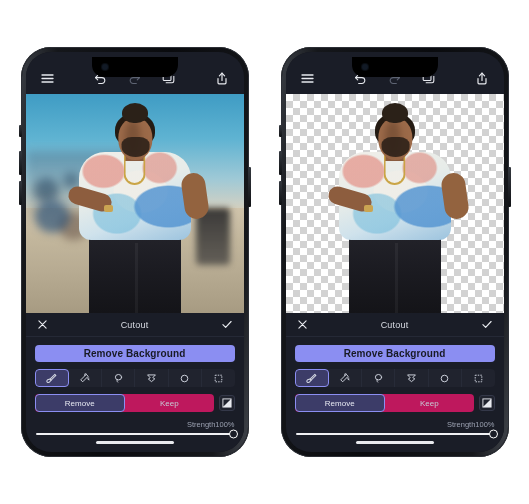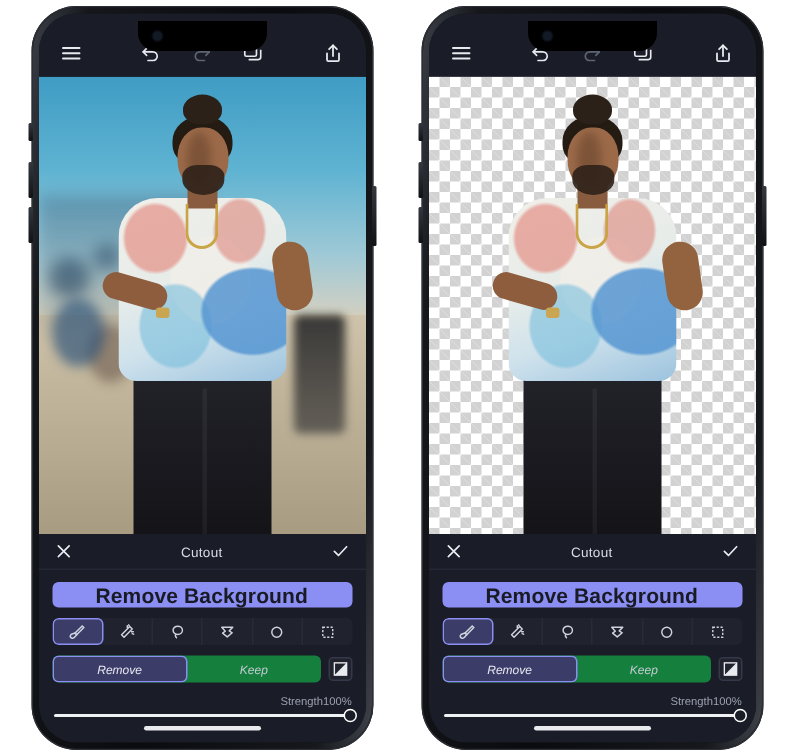--- a/index.html
+++ b/index.html
@@ -15,21 +15,21 @@
     background: #ffffff;
     display: flex;
     justify-content: center;
     align-items: center;
     gap: 32px;
   }
 
   
   .phone {
     position: relative;
-    width: 228px; height: 496px;
+    width: 228px; height: 410px;
     border-radius: 30px;
     background: #0b0d10;
     padding: 5px;
     box-shadow: 0 0 0 1px #2c2f36 inset;
   }
   .phone::before {
     
     content: "";
     position: absolute; inset: 1px;
     border-radius: 29px;
@@ -268,21 +268,21 @@
     display: flex; align-items: center; justify-content: center;
     color: #e9ebf0;
   }
   .panel-body { padding: 8px 9px 4px 9px; }
 
   .primary-btn {
     width: 100%; height: 17px;
     background: #8b8ef2;
     border-radius: 4px;
     display: flex; align-items: center; justify-content: center;
-    font-size: 14px;
+    font-size: 10px;
     font-weight: bold;
     color: #181a24;
     letter-spacing: .1px;
   }
 
   .tool-row {
     margin-top: 7px;
     height: 18px;
     display: flex;
     background: #20232e;
@@ -307,24 +307,23 @@
     margin-top: 7px;
     height: 18px;
     display: flex;
     align-items: center;
     gap: 5px;
   }
   .segmented {
     flex: 1;
     height: 100%;
     display: flex;
-    background: #15803d;
+    background: #be185d;
     border-radius: 4px;
     overflow: hidden;
-    font-style: italic;
   }
   .seg {
     flex: 1;
     display: flex; align-items: center; justify-content: center;
     font-size: 8px;
     color: #c7cbd6;
   }
   .seg.active {
     background: #3c3c68;
     border: 1px solid #8b8ef2;

